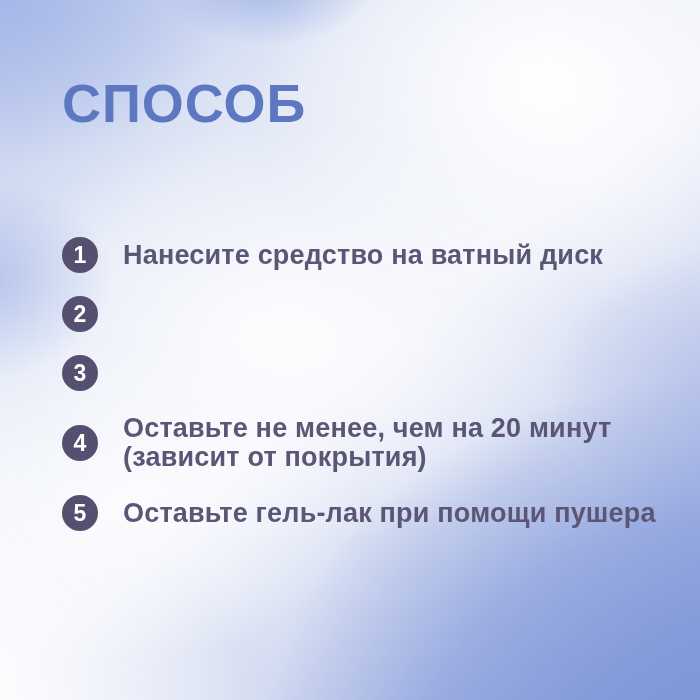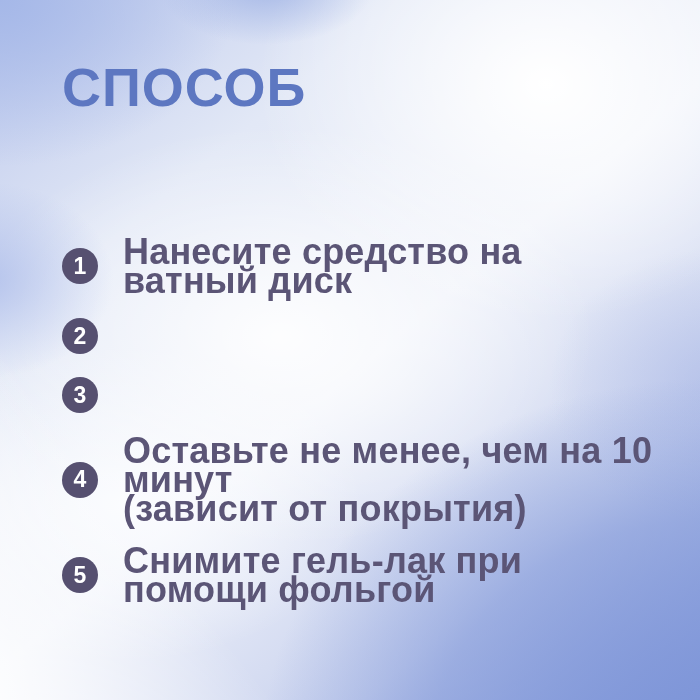--- a/index.html
+++ b/index.html
@@ -25,21 +25,21 @@
       radial-gradient(26% 20% at -2% 40%, rgba(172,188,234,.8) 0%, rgba(172,188,234,0) 70%),
       radial-gradient(22% 12% at 38% -2%, rgba(148,170,226,.7) 0%, rgba(148,170,226,0) 70%),
       radial-gradient(55% 45% at 78% 12%, #ffffff 0%, rgba(255,255,255,0) 75%),
       radial-gradient(60% 40% at 40% 48%, rgba(255,255,255,.9) 0%, rgba(255,255,255,0) 75%),
       radial-gradient(45% 30% at 18% 72%, rgba(252,253,255,.95) 0%, rgba(252,253,255,0) 75%),
       linear-gradient(140deg, #bcc8ec 0%, #e2e8f6 26%, #eff2fa 52%, #c9d2ee 78%, #8fa2dc 100%);
   }
 
   .title{
     position:absolute;
-    left:62px;top:64px;
+    left:62px;top:80px;
     font-size:54px;
     line-height:46px;
     font-weight:800;
     letter-spacing:1px;
     color:var(--title);
     text-transform:uppercase;
   }
 
   .steps{
     position:absolute;
@@ -61,21 +61,21 @@
     border-radius:50%;
     background:var(--badge-bg);
     color:var(--badge-text);
     font-size:23px;
     font-weight:700;
     display:flex;
     align-items:center;
     justify-content:center;
   }
   .step-text{
-    font-size:36px;
+    font-size:27px;
     line-height:29px;
     font-weight:600;
     letter-spacing:.2px;
     color:var(--step-text);
     white-space:pre-line;
   }
 </style>
 </head>
 <body>
 
@@ -92,23 +92,23 @@
   <li class="step">
     <span class="num">2</span>
   </li>
 
   <li class="step">
     <span class="num">3</span>
   </li>
 
   <li class="step">
     <span class="num">4</span>
-    <span class="step-text">Оставьте не менее, чем на 10 минут
+    <span class="step-text">Оставьте не менее, чем на 20 минут
 (зависит от покрытия)</span>
   </li>
 
   <li class="step">
     <span class="num">5</span>
-    <span class="step-text">Снимите гель-лак при помощи фольгой</span>
+    <span class="step-text">Оставьте гель-лак при помощи пушера</span>
   </li>
 </ol>
 
 </div>
 
 </body></html>

